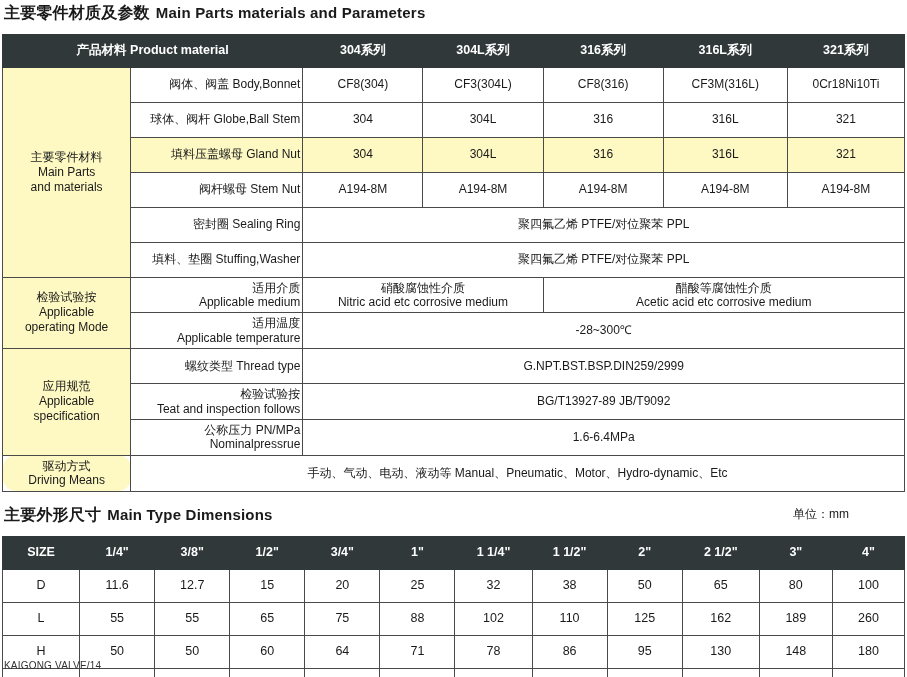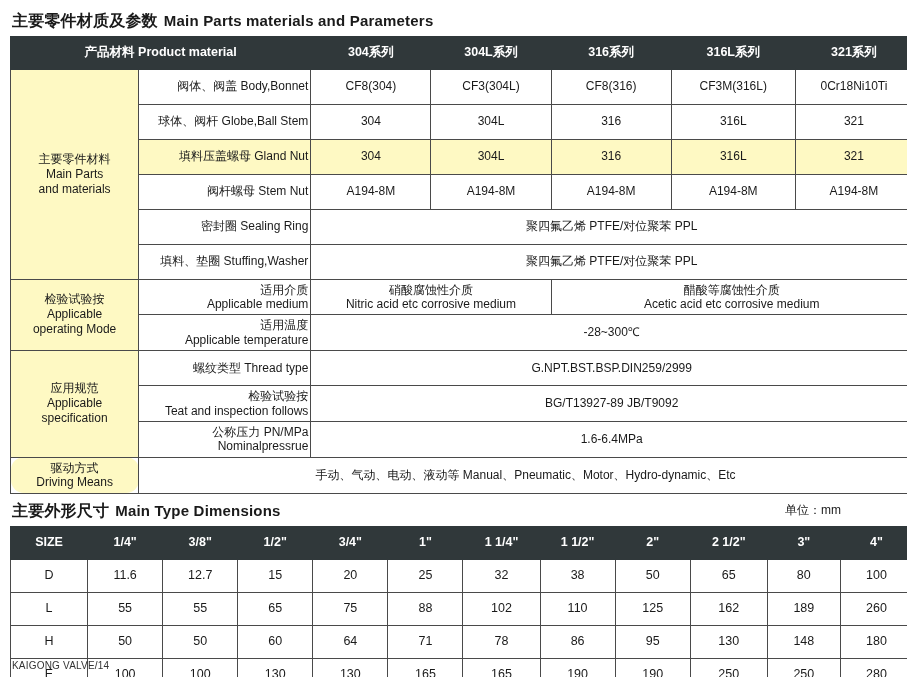--- a/index.html
+++ b/index.html
@@ -13,21 +13,21 @@
     font-family: "Liberation Sans", sans-serif;
     color: #1a1a1a;
     position: relative;
     overflow: hidden;
   }
   .page {
     position: relative;
     width: 855px;
     height: 677px;
     box-sizing: border-box;
-    padding: 8px;
+    padding: 0;
   }
   
   .sec-title {
     font-size: 16px;
     font-weight: bold;
     padding: 4px 4px 6px 4px;
     letter-spacing: 0.2px;
     line-height: 1.1;
     white-space: nowrap;
   }
@@ -45,21 +45,21 @@
     padding-bottom: 3px;
     padding-right: 2px;
     white-space: nowrap;
   }
 
   
   table {
     border-collapse: collapse;
     table-layout: fixed;
     width: 903px;
-    margin: 0 2px;
+    margin: 6px 2px;
   }
   td, th {
     border: 1px solid #4a4a4a;
     text-align: center;
     vertical-align: middle;
     font-size: 12px;
     line-height: 1.25;
     padding: 3px 2px;
     word-break: break-word;
   }
@@ -89,21 +89,21 @@
   .mp-row-h { height: 26px; }
 
   
   .dim td { height: 26px; font-size: 12.5px; }
   .dim .hdr { font-size: 12.5px; }
   .dim .first { font-size: 12.5px; }
 
   
   .footer {
     position: absolute;
-    left: 12px;
+    left: 4px;
     bottom: 6px;
     font-size: 10px;
     color: #333333;
     letter-spacing: 0.2px;
   }
 </style>
 </head>
 <body>
 
 <div class="page">

